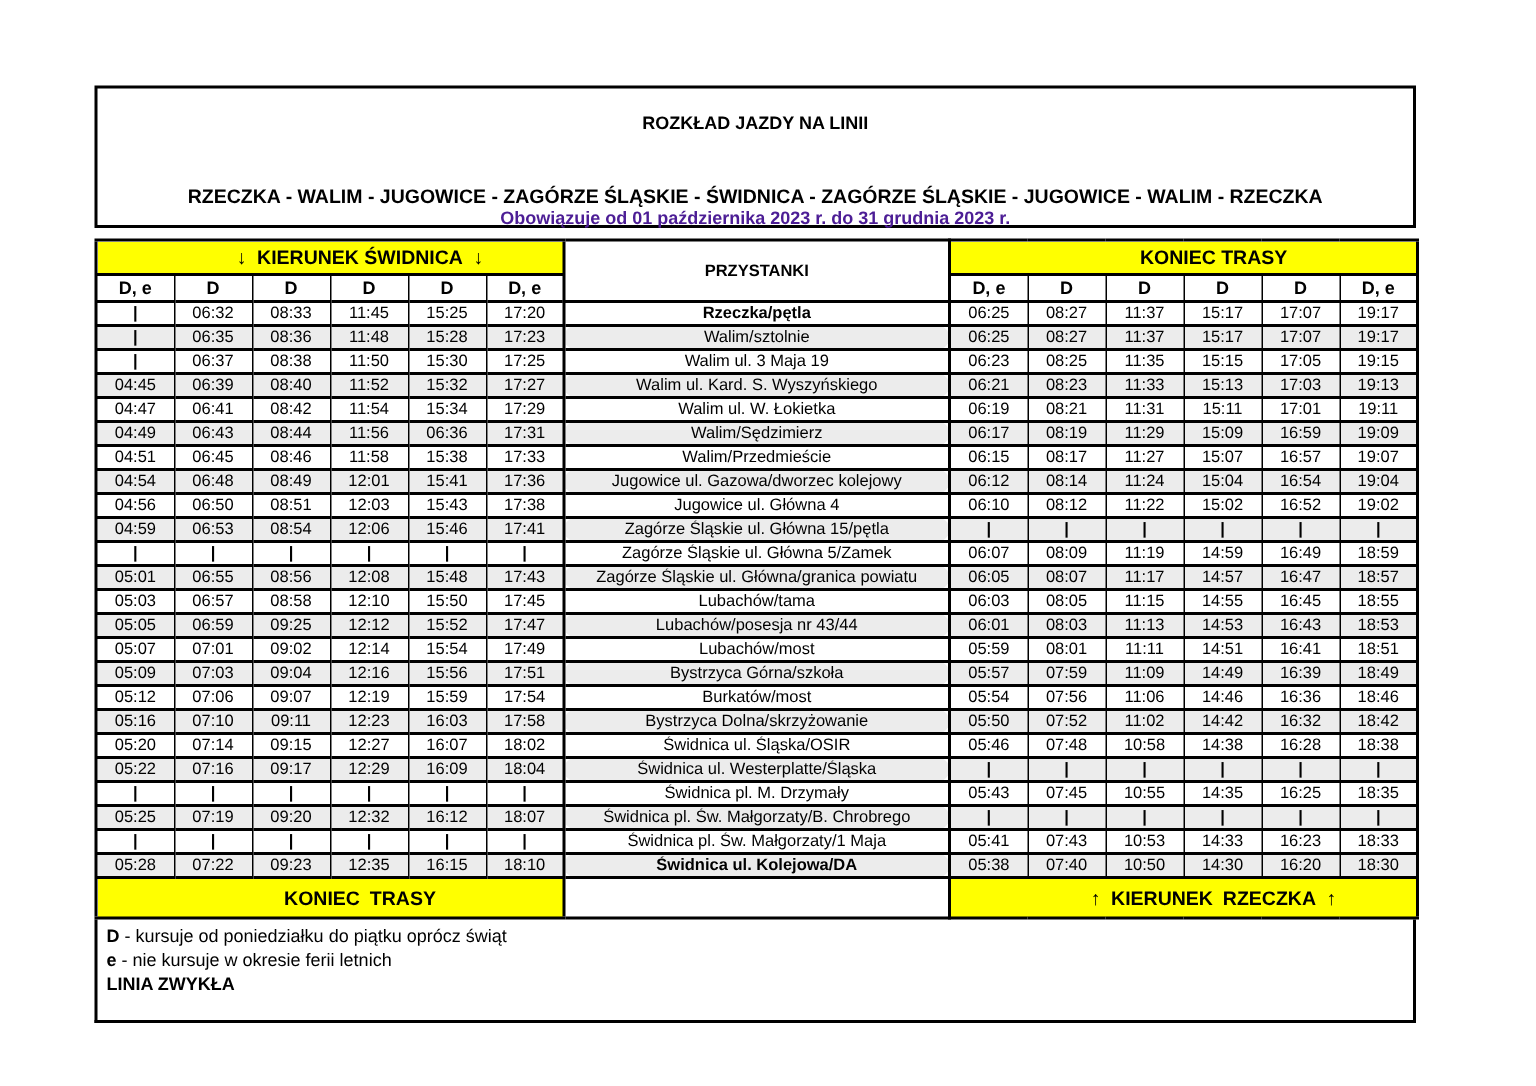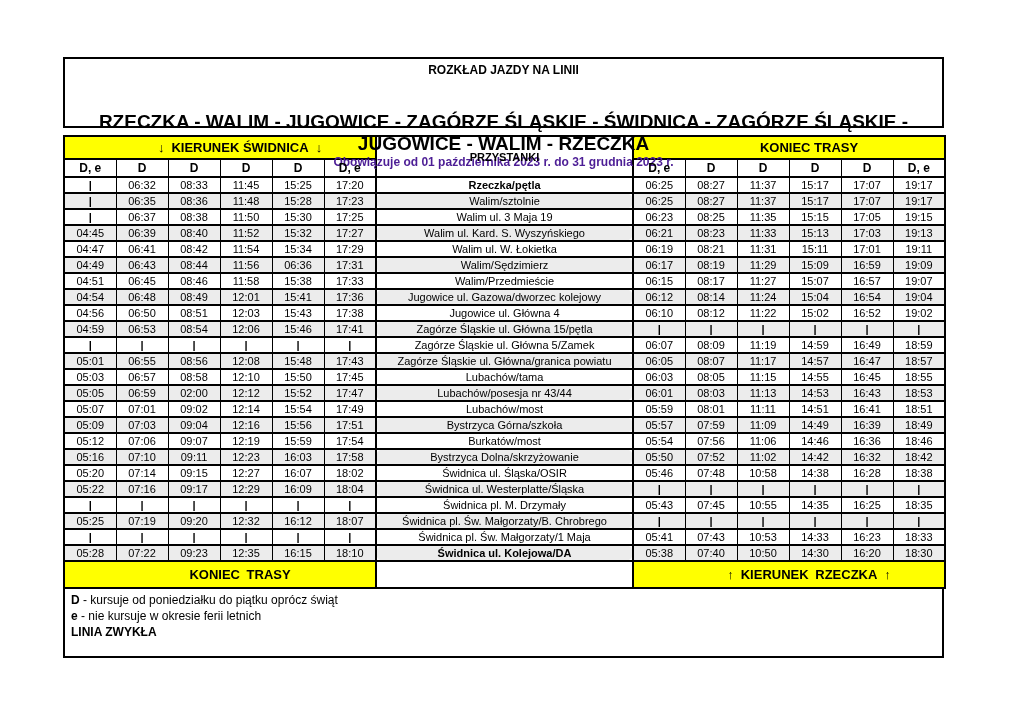--- a/index.html
+++ b/index.html
@@ -10,25 +10,25 @@
     color: #000;
     overflow: hidden;
   }
   .sheet { position: absolute; left: 63px; top: 57px; width: 881px; }
 
   
   .title-box {
     border: 2px solid #000;
     height: 59px;
     display: flex; flex-direction: column; justify-content: space-evenly;
-    text-align: center; padding: 4px 0;
+    text-align: center; padding: 16px 0;
     margin-bottom: 7px;
   }
   .t1 { font-weight: bold; font-size: 12px; }
-  .t2 { font-weight: bold; font-size: 19px; margin-top: 34px; }
+  .t2 { font-weight: bold; font-size: 13px; margin-top: 34px; }
   .t3 { font-weight: bold; font-size: 12px; color: #4c1d95; }
 
   
   table {
     border-collapse: collapse;
     table-layout: fixed;
     width: 881px;
     border: 2px solid #000;
   }
   th, td {
@@ -300,21 +300,21 @@
           <td>06:03</td>
           <td>08:05</td>
           <td>11:15</td>
           <td>14:55</td>
           <td>16:45</td>
           <td>18:55</td>
         </tr>
         <tr>
           <td>05:05</td>
           <td>06:59</td>
-          <td>02:00</td>
+          <td>09:25</td>
           <td>12:12</td>
           <td>15:52</td>
           <td>17:47</td>
           <td class="stop-col">Lubachów/posesja nr 43/44</td>
           <td>06:01</td>
           <td>08:03</td>
           <td>11:13</td>
           <td>14:53</td>
           <td>16:43</td>
           <td>18:53</td>

